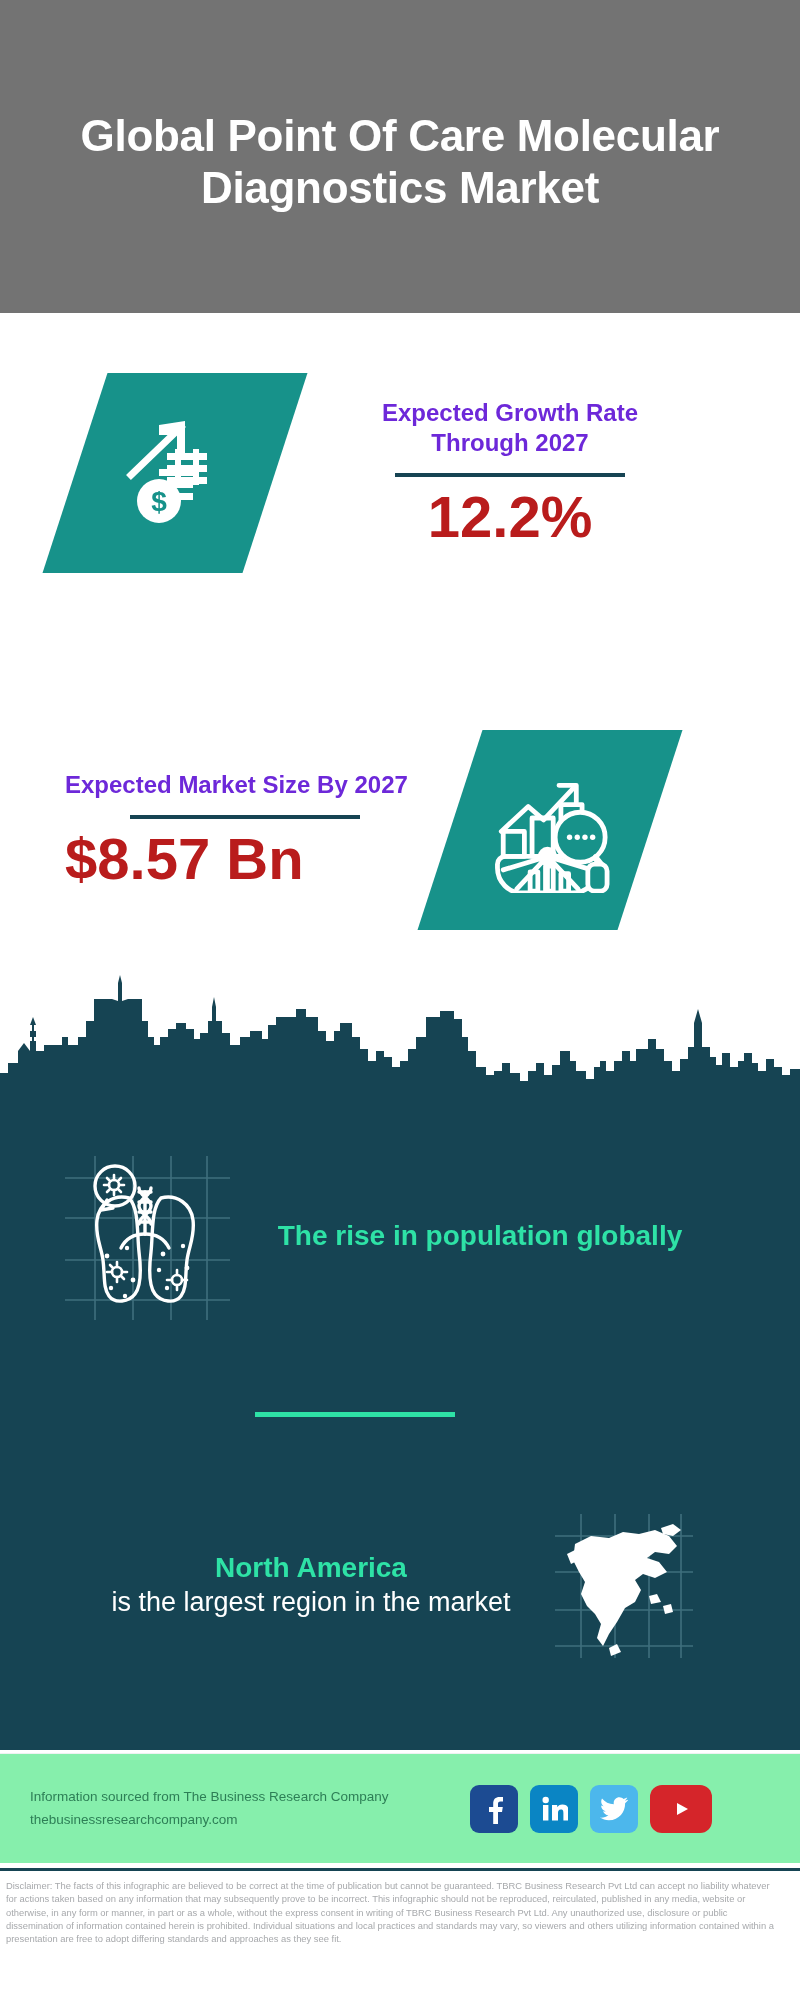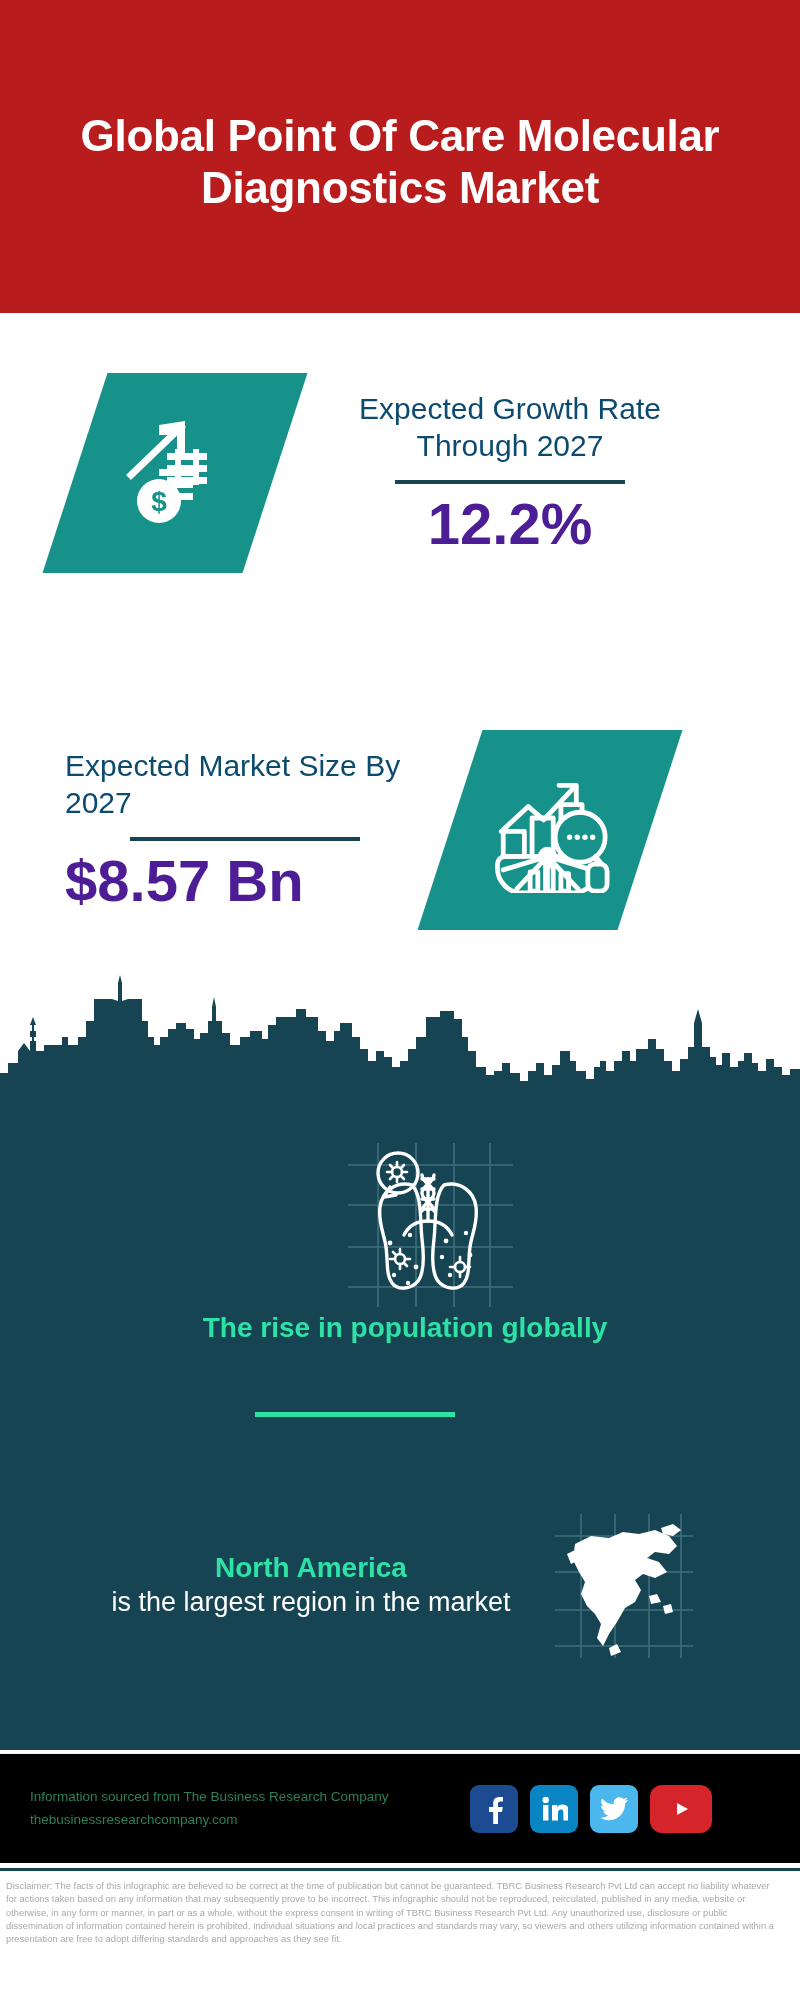--- a/index.html
+++ b/index.html
@@ -7,21 +7,21 @@
   body{
     width:800px; height:2000px; position:relative; overflow:hidden;
     font-family:"Liberation Sans", sans-serif;
     background:#ffffff;
   }
   .page{width:800px;height:2000px;position:relative;background:#ffffff;}
 
   
   .header{
     position:absolute;left:0;top:0;width:800px;height:313px;
-    background:#b91c1c;
+    background:#737373;
     display:flex;align-items:center;justify-content:center;
   }
   .header-title{
     color:#ffffff;
     font-size:44px;
     font-weight:bold;
     line-height:1.18;
     text-align:center;
     letter-spacing:-0.3px;
     width:640px;
@@ -38,27 +38,27 @@
     width:200px;height:200px;
     background:#17928a;
     transform:skewX(-18deg);
     display:flex;align-items:center;justify-content:center;
   }
   .para-inner{transform:skewX(18deg);display:flex;align-items:center;justify-content:center;}
   .stat1 .para-wrap{margin-left:75px;}
   .stat1-text{margin-left:55px;text-align:center;width:360px;}
 
   .stat-label{
-    color:#0c4a6e;font-size:30px;font-weight:normal;line-height:1.22;
+    color:#6d28d9;font-size:24px;font-weight:bold;line-height:1.22;
   }
   .stat-rule{
     width:230px;height:4px;background:#164453;margin:16px auto 10px auto;
   }
   .stat-value{
-    color:#4c1d95;font-size:58px;font-weight:bold;line-height:1.05;
+    color:#b91c1c;font-size:58px;font-weight:bold;line-height:1.05;
   }
 
   
   .stat2{
     position:absolute;left:0;top:690px;width:800px;height:280px;
     display:flex;align-items:center;
   }
   .stat2-text{margin-left:65px;width:360px;}
   .stat2 .para-wrap{margin-left:25px;}
 
@@ -68,21 +68,21 @@
     background:#164453;
   }
   .skyline{
     position:absolute;left:0;top:975px;width:800px;height:132px;
     display:block;
   }
 
   
   .driver-row{
     position:absolute;left:0;top:1135px;width:800px;height:200px;
-    display:flex;align-items:center;flex-direction:column;
+    display:flex;align-items:center;
   }
   .icon-grid{
     position:relative;width:180px;height:175px;margin-left:55px;flex:none;
   }
   .driver-text{width:470px;margin-left:10px;text-align:center;}
   .hl-green{color:#2ee2a6;font-size:28px;font-weight:bold;line-height:1.25;display:block;}
   .sub-white{color:#ffffff;font-size:27px;line-height:1.28;display:block;}
 
   .green-divider{
     position:absolute;left:255px;top:1412px;width:200px;height:5px;background:#2ee2a6;
@@ -91,21 +91,21 @@
   .region-row{
     position:absolute;left:0;top:1490px;width:800px;height:190px;
     display:flex;align-items:center;margin-left:36px;
   }
   .region-text{width:460px;margin-left:45px;text-align:center;}
   .region-icon{position:relative;width:145px;height:150px;margin-left:10px;flex:none;}
 
   
   .source-bar{
     position:absolute;left:0;top:1753px;width:800px;height:110px;
-    background:#000000;display:flex;align-items:center;
+    background:#86efac;display:flex;align-items:center;
     border-top:1px solid #eef2f2;
   }
   .source-text{margin-left:30px;width:430px;}
   .source-line{
     color:#2d7f56;font-size:13.5px;line-height:1.65;display:block;
   }
   .socials{display:flex;gap:12px;align-items:center;margin-left:10px;}
   .soc{
     width:48px;height:48px;border-radius:9px;display:flex;
     align-items:center;justify-content:center;color:#fff;

